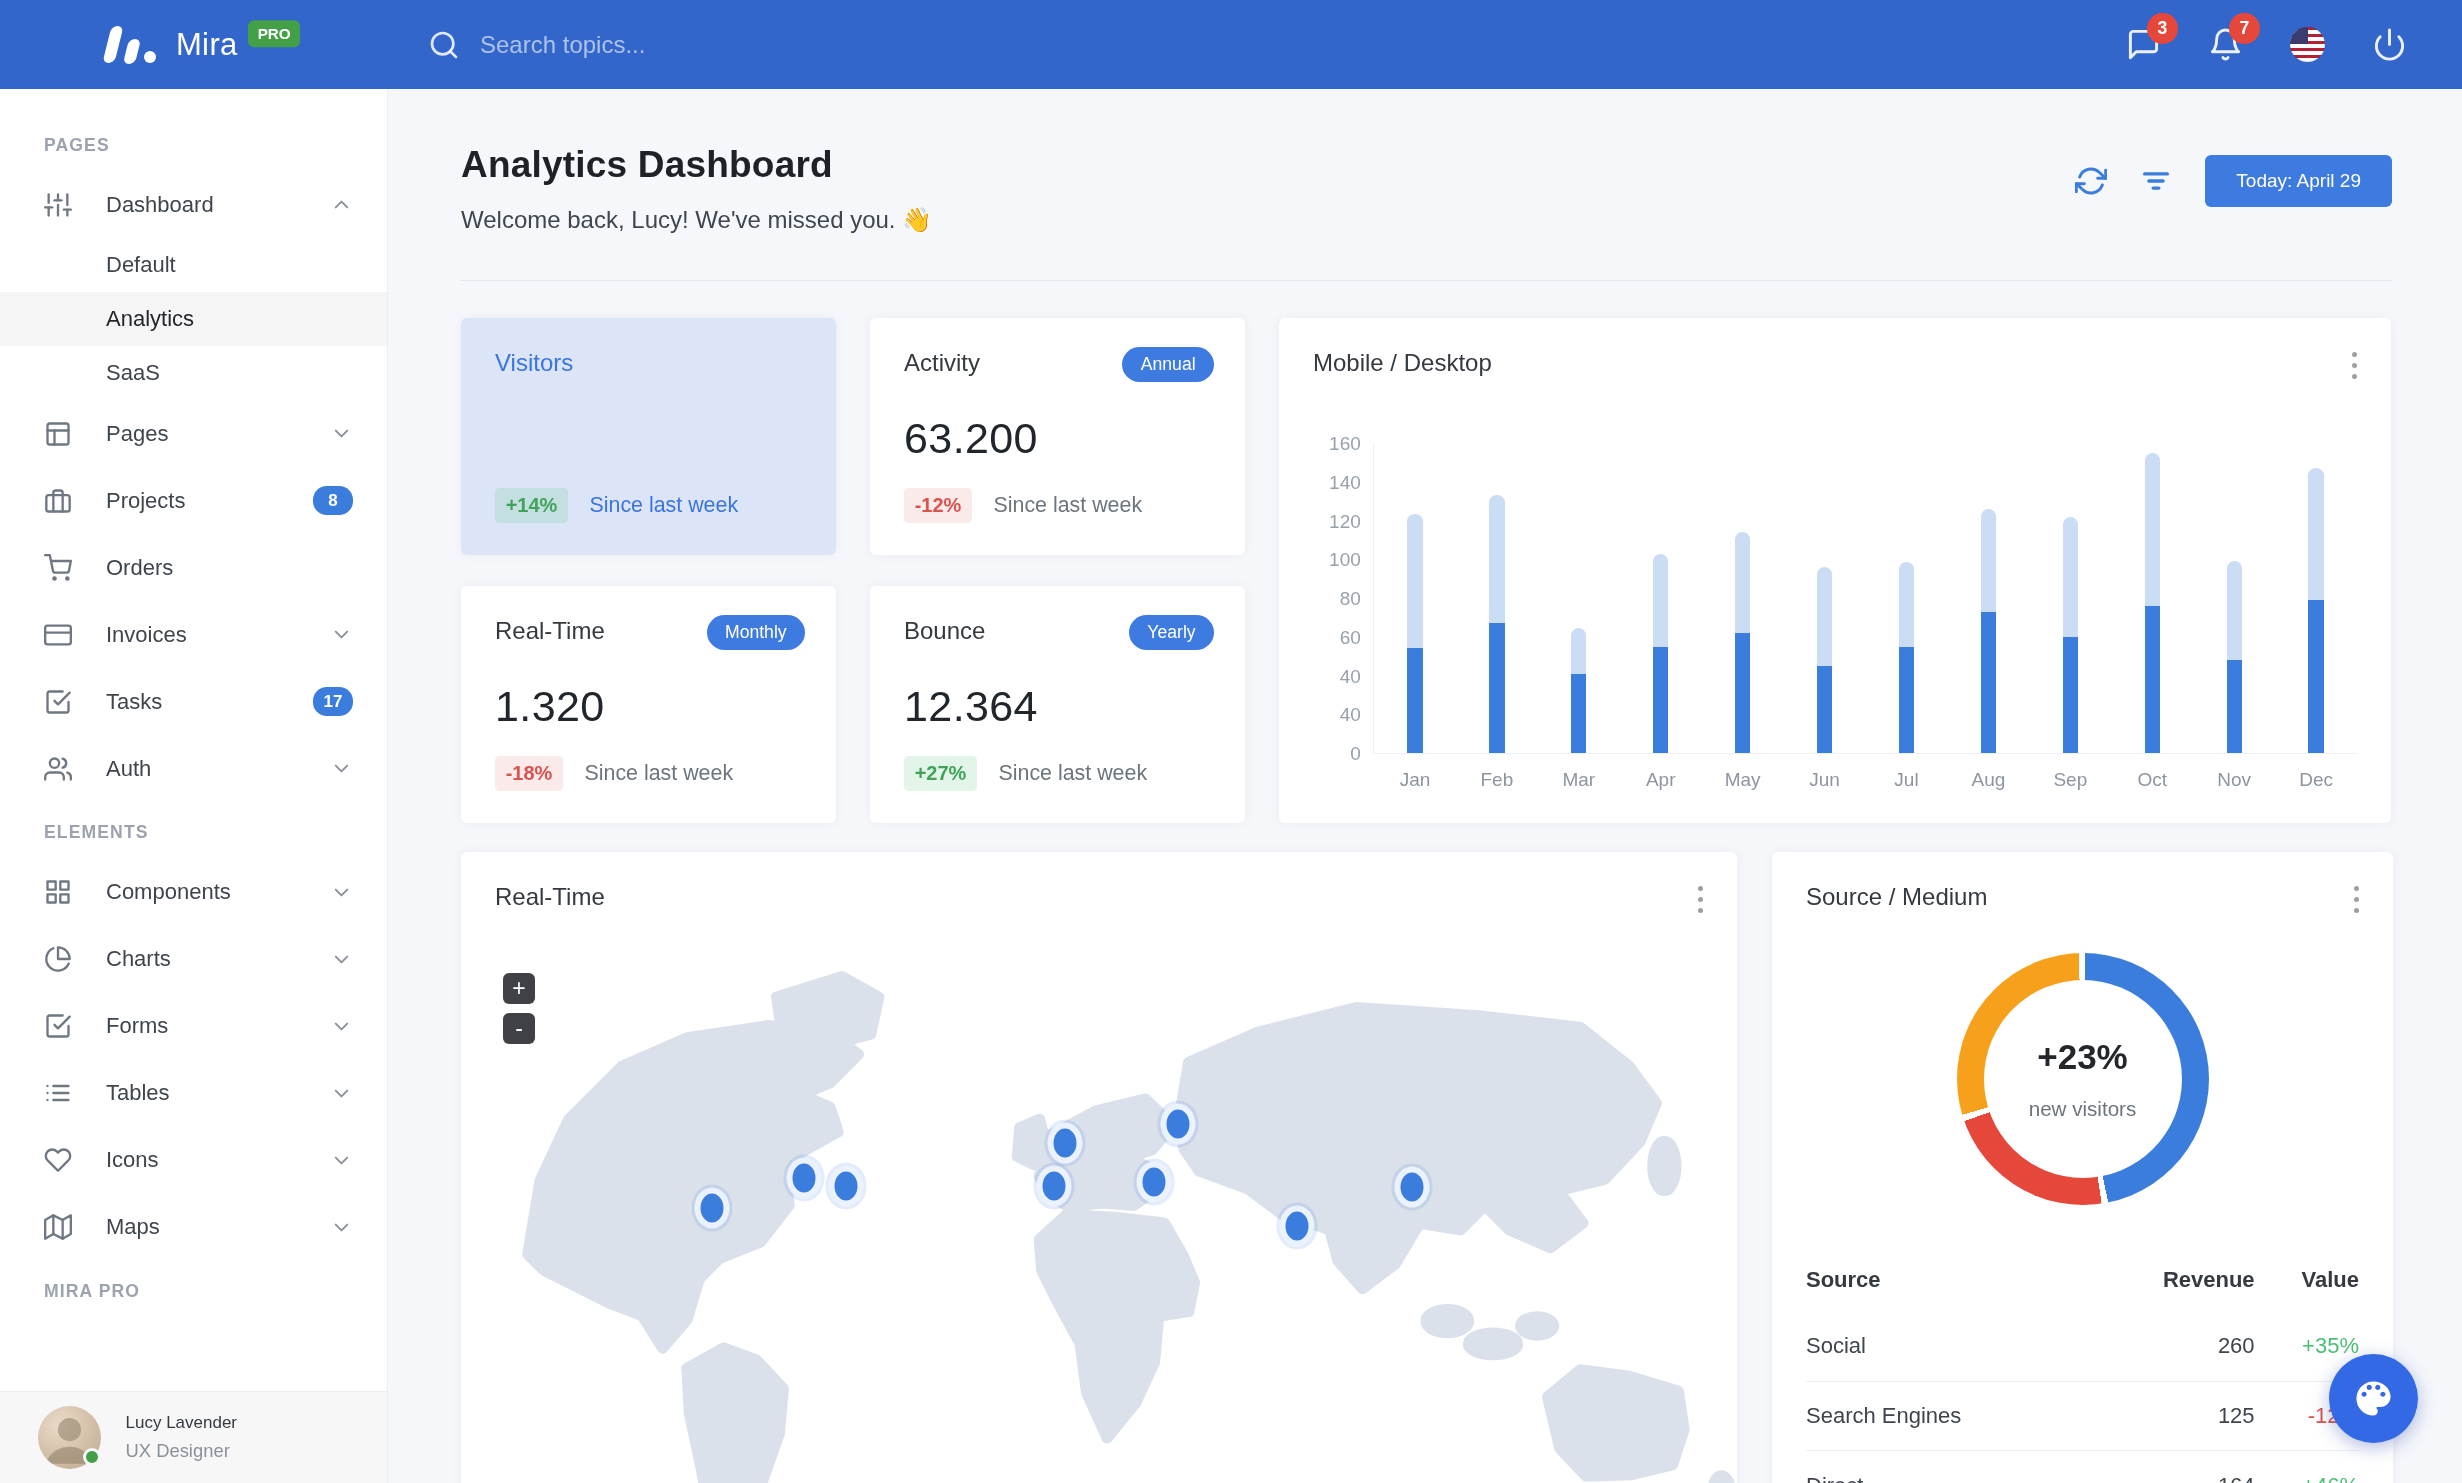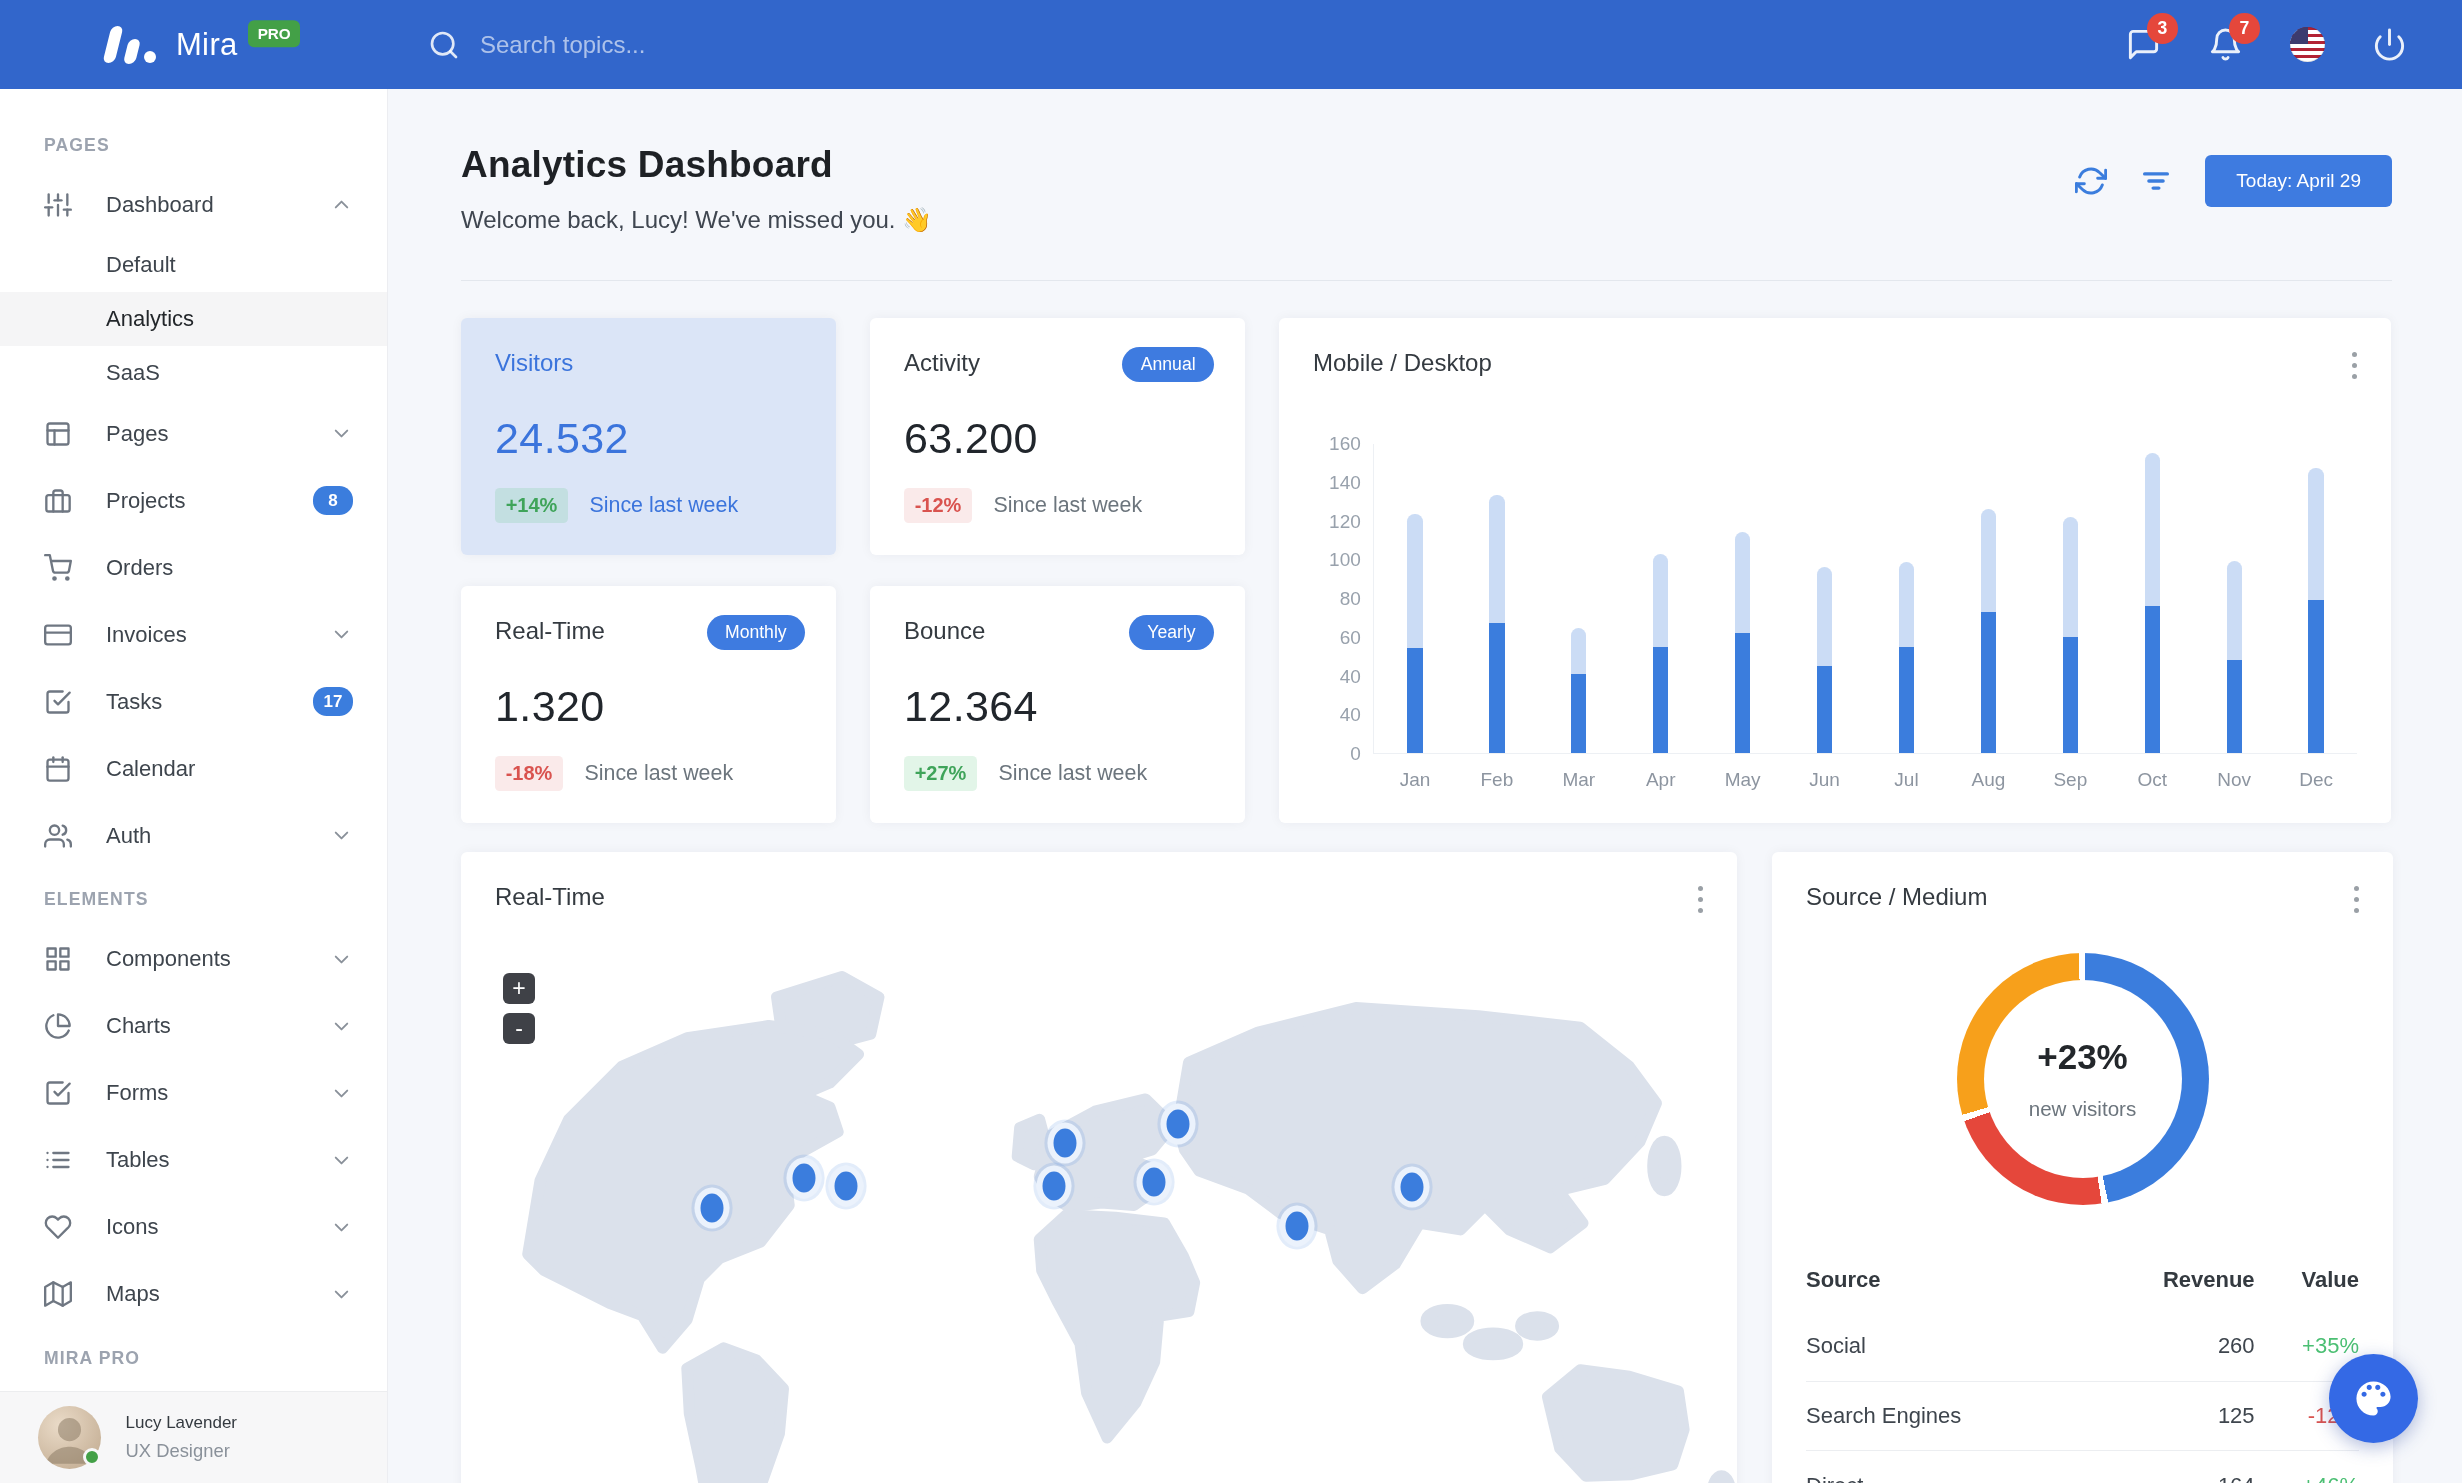--- a/index.html
+++ b/index.html
@@ -238,29 +238,20 @@
       <div class="side-item">
         <svg class="s-icon" viewBox="0 0 24 24" fill="none" stroke="currentColor" stroke-width="2" stroke-linecap="round" stroke-linejoin="round">
           <polyline points="9 11 12 14 22 4"></polyline>
           <path d="M21 12v7a2 2 0 0 1-2 2H5a2 2 0 0 1-2-2V5a2 2 0 0 1 2-2h11"></path>
         </svg>
         <span class="s-label">Tasks</span>
         <span class="s-badge">17</span>
       </div>
       <div class="side-item">
         <svg class="s-icon" viewBox="0 0 24 24" fill="none" stroke="currentColor" stroke-width="2" stroke-linecap="round" stroke-linejoin="round">
-          <rect x="3" y="4" width="18" height="18" rx="2"></rect>
-          <line x1="16" y1="2" x2="16" y2="6"></line>
-          <line x1="8" y1="2" x2="8" y2="6"></line>
-          <line x1="3" y1="10" x2="21" y2="10"></line>
-        </svg>
-        <span class="s-label">Calendar</span>
-      </div>
-      <div class="side-item">
-        <svg class="s-icon" viewBox="0 0 24 24" fill="none" stroke="currentColor" stroke-width="2" stroke-linecap="round" stroke-linejoin="round">
           <path d="M17 21v-2a4 4 0 0 0-4-4H5a4 4 0 0 0-4 4v2"></path>
           <circle cx="9" cy="7" r="4"></circle>
           <path d="M23 21v-2a4 4 0 0 0-3-3.87"></path>
           <path d="M16 3.13a4 4 0 0 1 0 7.75"></path>
         </svg>
         <span class="s-label">Auth</span>
         <span class="s-chevron">
           <svg width="23" height="23" viewBox="0 0 24 24" fill="none" stroke="currentColor" stroke-width="2" stroke-linecap="round" stroke-linejoin="round">
             <polyline points="6 9 12 15 18 9"></polyline>
           </svg>
@@ -387,21 +378,20 @@
       <button class="date-btn">Today: April 29</button>
     </div>
   </div>
 
   <div class="divider"></div>
 
   <div class="row1">
 
     <section class="card stat-card highlight" style="grid-column:1;grid-row:1;">
       <div class="card-title">Visitors</div>
-      <div class="stat-value">24.532</div>
       <div class="delta-row">
         <span class="delta up">+14%</span>
         <span class="stat-note">Since last week</span>
       </div>
     </section>
 
     <section class="card stat-card" style="grid-column:2;grid-row:1;">
       <div class="card-title">Activity</div>
       <span class="pill">Annual</span>
       <div class="stat-value">63.200</div>

